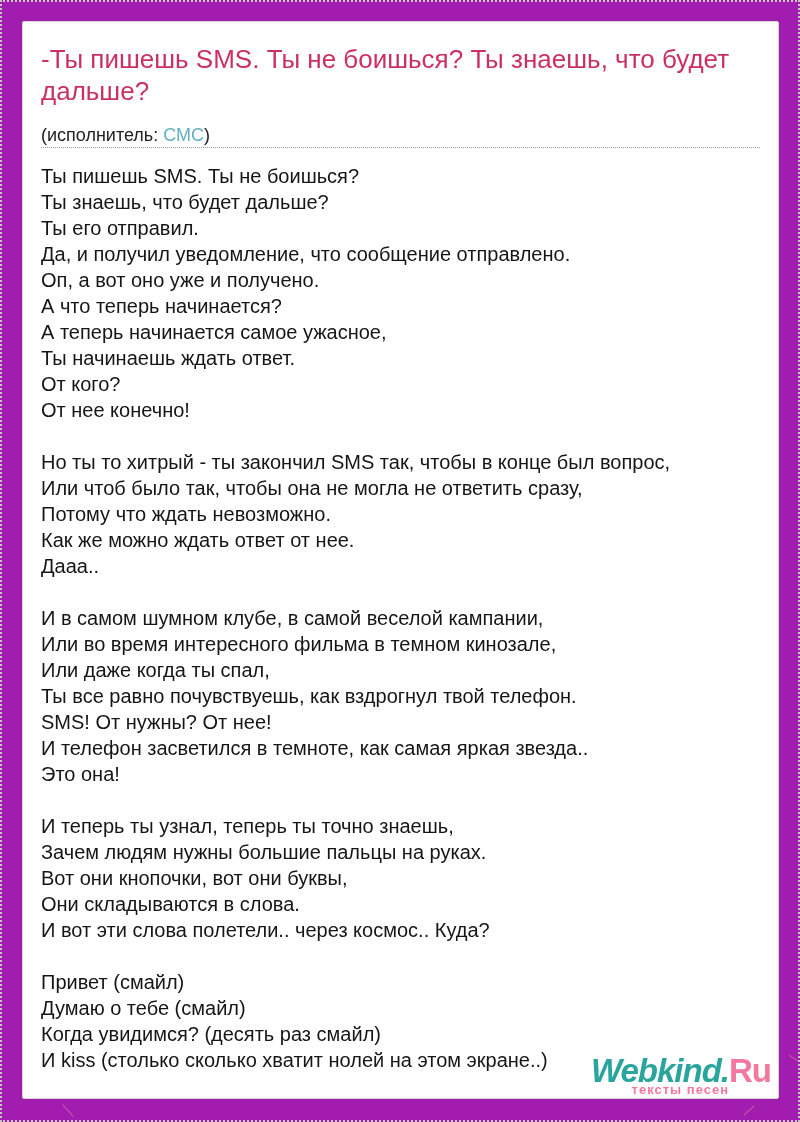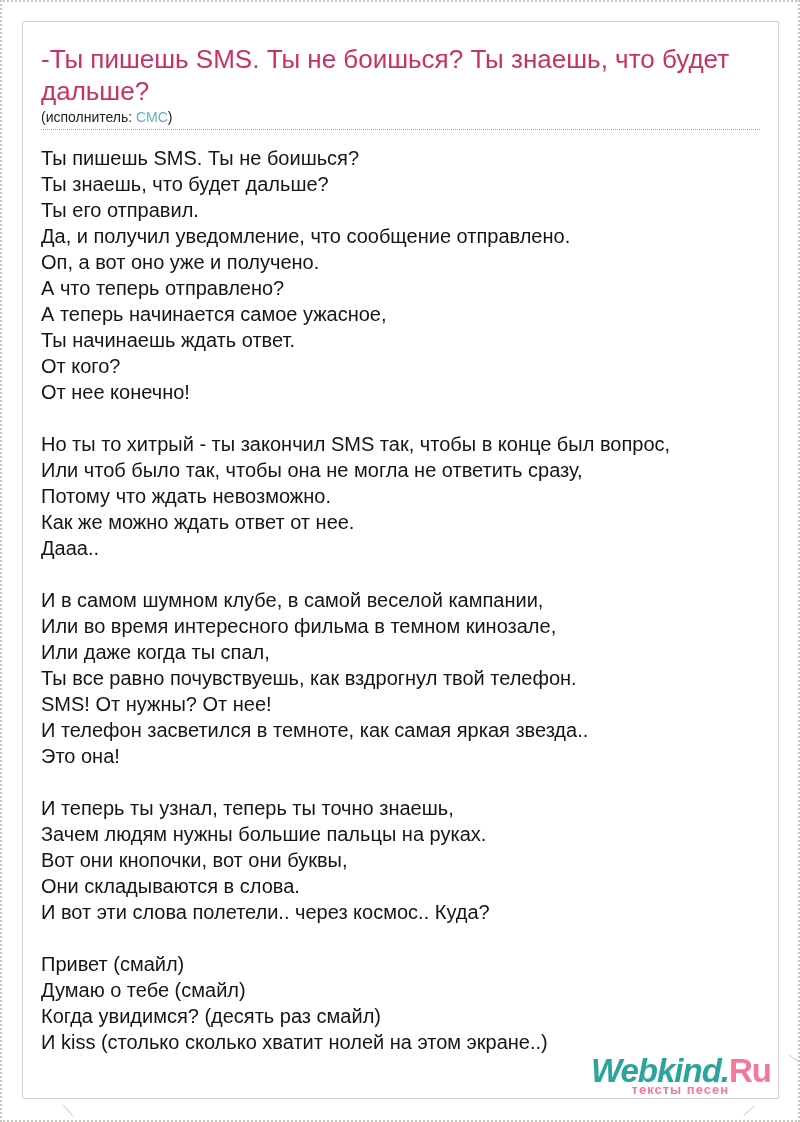--- a/index.html
+++ b/index.html
@@ -7,21 +7,21 @@
   body {
     font-family: "Liberation Sans", sans-serif;
     background: #ebe8e2;
     position: relative;
     overflow: hidden;
   }
   .page {
     position: absolute;
     inset: 0;
     border: 2px dotted #c9c5bf;
-    background: #ffffff;
+    background: #a21caf;
   }
   .card {
     position: absolute;
     left: 20px;
     top: 19px;
     width: 757px;
     height: 1078px;
     background: #ffffff;
     border: 1px solid #d9d6d0;
     border-radius: 2px;
@@ -29,22 +29,22 @@
     padding: 21px 18px 0 18px;
   }
   .title {
     font-size: 26px;
     line-height: 32px;
     font-weight: normal;
     color: #cb3064;
     letter-spacing: 0;
   }
   .artist-line {
-    margin-top: 1px;
-    font-size: 14px;
+    margin-top: 19px;
+    font-size: 18px;
     line-height: 18px;
     color: #222222;
     white-space: pre-wrap;
   }
   .artist-link {
     color: #65afc4;
     text-decoration: none;
     cursor: pointer;
   }
   .divider {
@@ -109,21 +109,21 @@
 
     <div class="divider"></div>
 
     <div class="lyrics">
         <div class="stanza">
           <div class="lyric-line">Ты пишешь SMS. Ты не боишься?</div>
           <div class="lyric-line">Ты знаешь, что будет дальше?</div>
           <div class="lyric-line">Ты его отправил.</div>
           <div class="lyric-line">Да, и получил уведомление, что сообщение отправлено.</div>
           <div class="lyric-line">Оп, а вот оно уже и получено.</div>
-          <div class="lyric-line">А что теперь отправлено?</div>
+          <div class="lyric-line">А что теперь начинается?</div>
           <div class="lyric-line">А теперь начинается самое ужасное,</div>
           <div class="lyric-line">Ты начинаешь ждать ответ.</div>
           <div class="lyric-line">От кого?</div>
           <div class="lyric-line">От нее конечно!</div>
         </div>
         <div class="stanza">
           <div class="lyric-line">Но ты то хитрый - ты закончил SMS так, чтобы в конце был вопрос,</div>
           <div class="lyric-line">Или чтоб было так, чтобы она не могла не ответить сразу,</div>
           <div class="lyric-line">Потому что ждать невозможно.</div>
           <div class="lyric-line">Как же можно ждать ответ от нее.</div>

